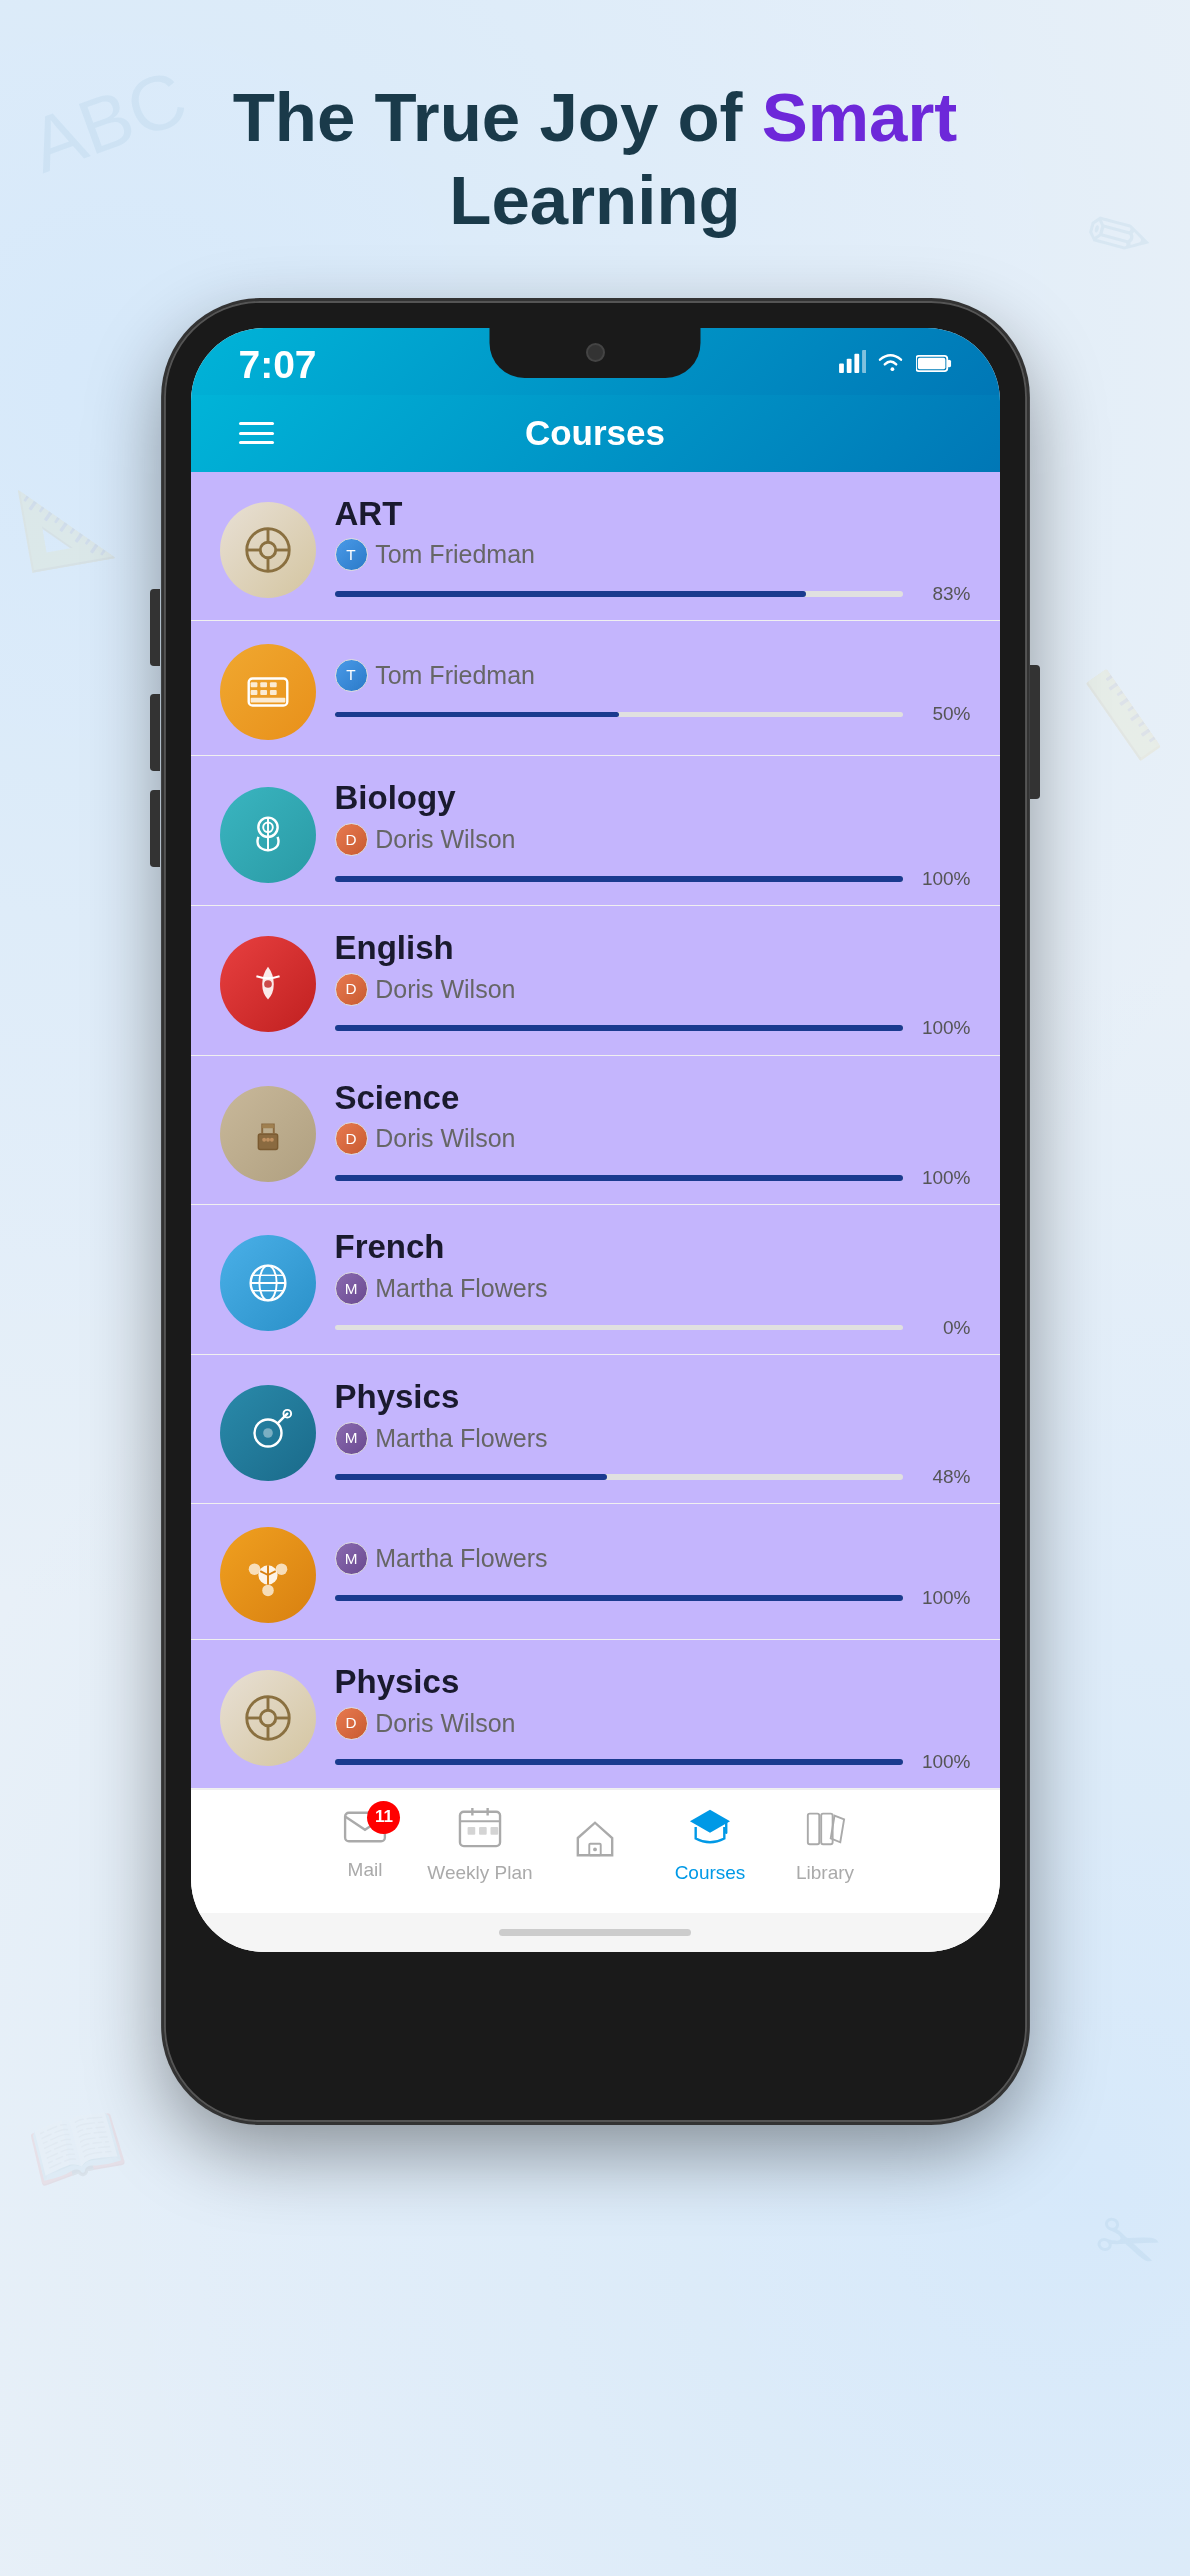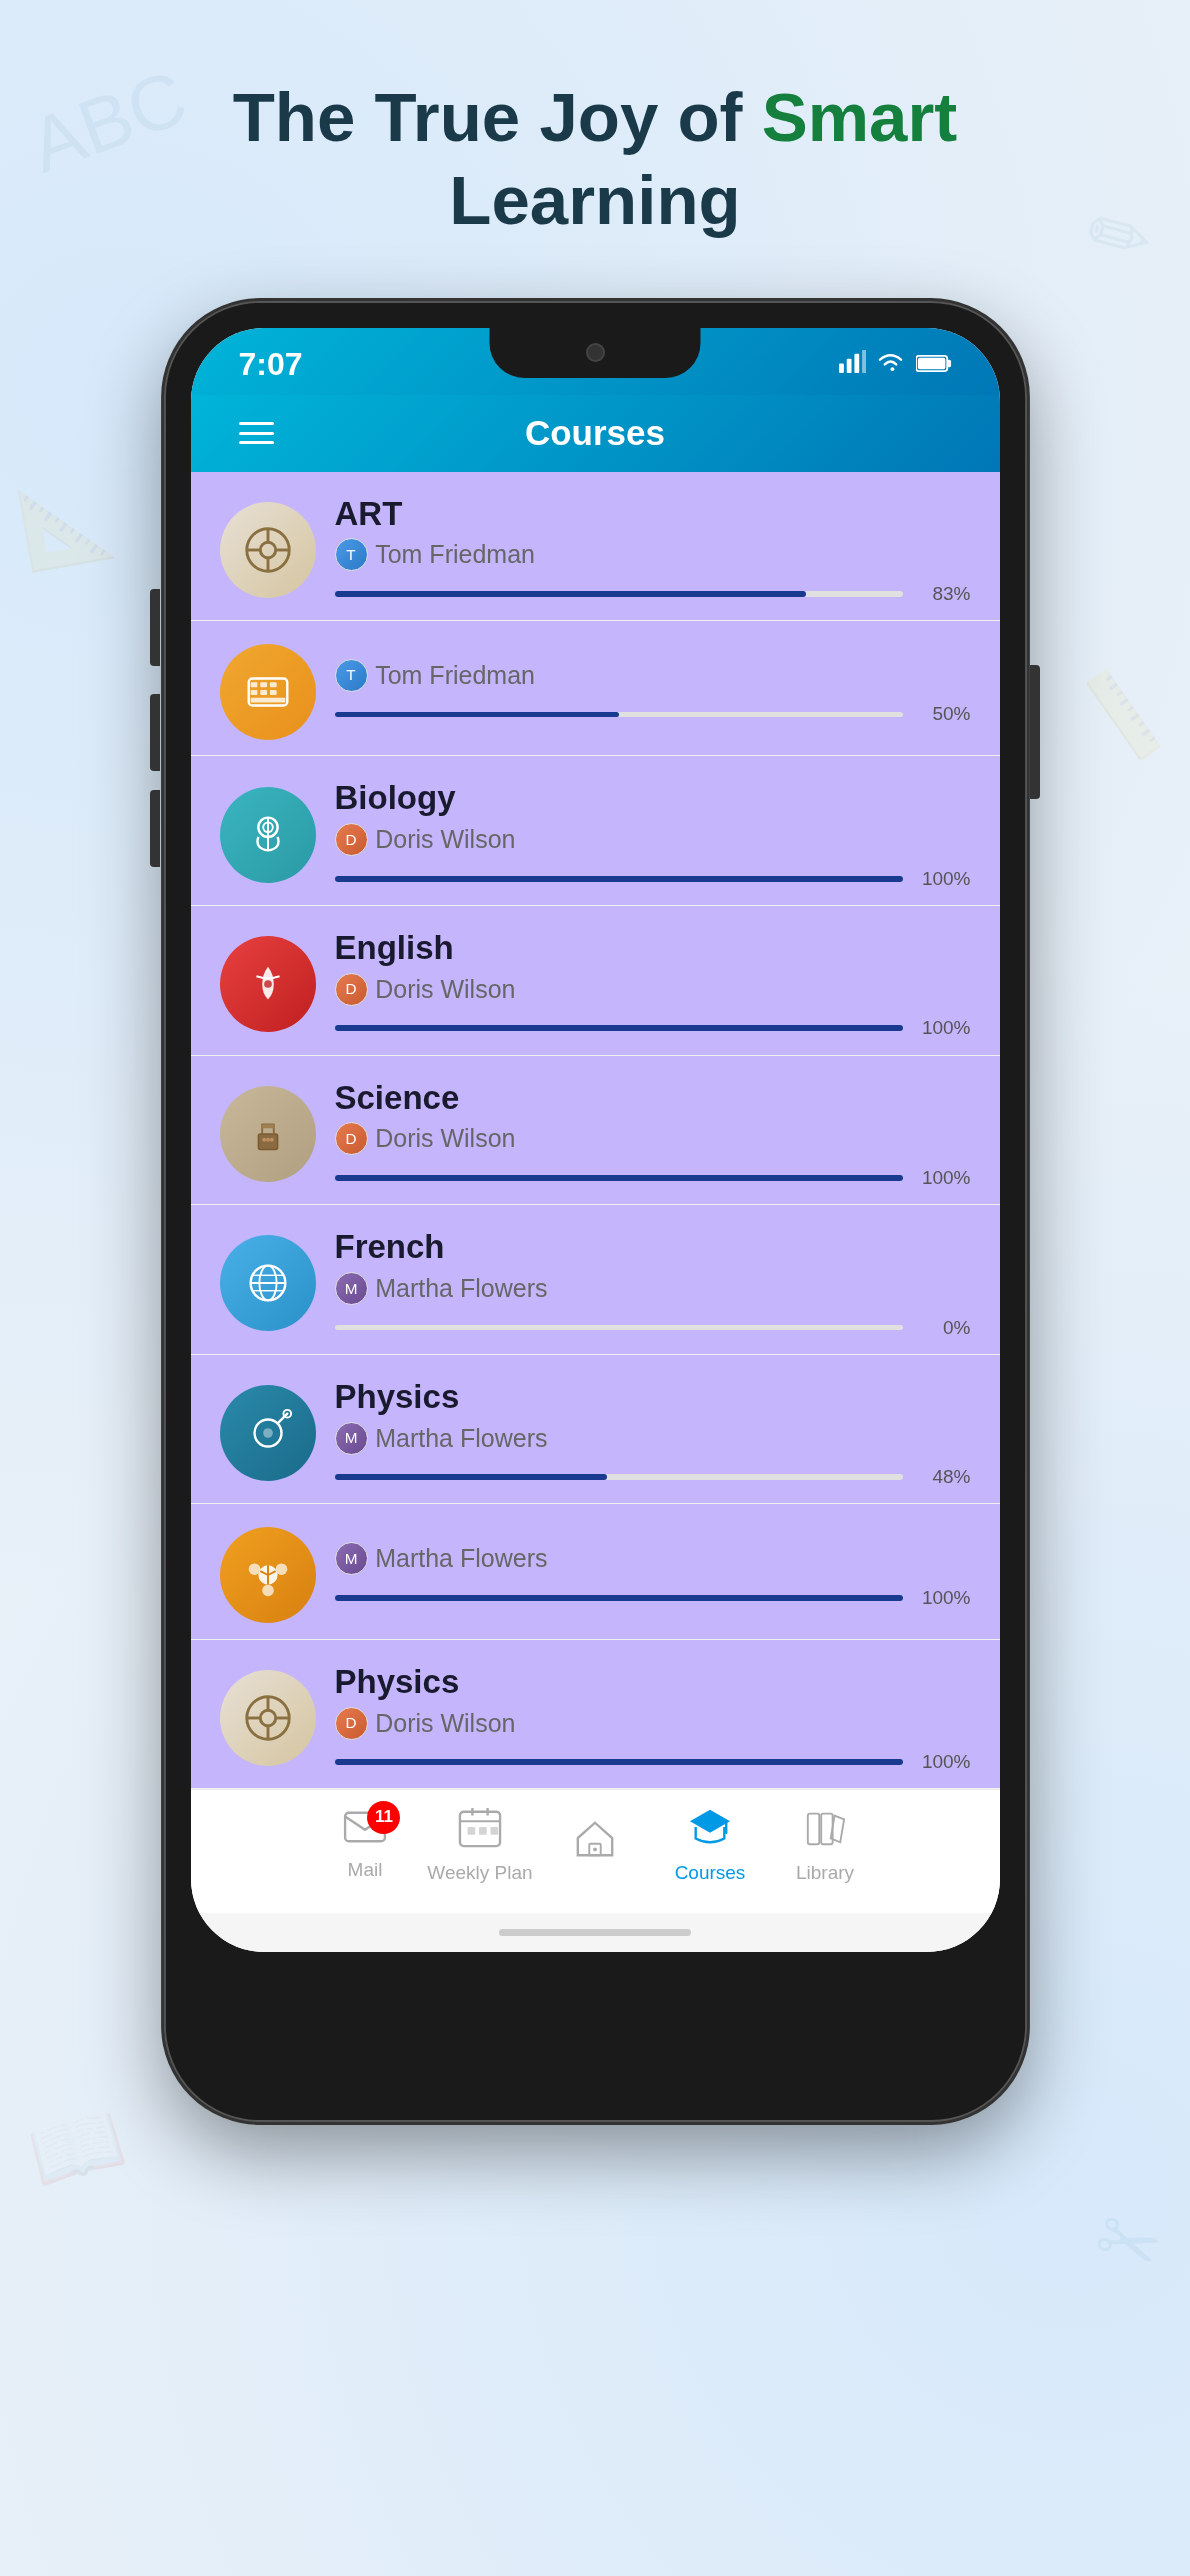--- a/index.html
+++ b/index.html
@@ -32,21 +32,21 @@
       margin-top: 77px;
       text-align: center;
       font-size: 69px;
       font-weight: 600;
       color: #1a3a4a;
       line-height: 1.2;
       z-index: 1;
     }
 
     .page-title .highlight {
-      color: #15803d;
+      color: #6d28d9;
       font-weight: 800;
     }
 
     
     .phone-frame {
       margin-top: 58px;
       width: 863px;
       min-height: 1821px;
       background: #1a1a1a;
       border-radius: 96px;
@@ -95,21 +95,21 @@
       background: linear-gradient(135deg, #00b4d8, #0077b6);
       display: flex;
       justify-content: space-between;
       align-items: center;
       padding: 17px 48px 9.6px;
       height: 67px;
     }
 
     .status-time {
       color: white;
-      font-size: 32px;
+      font-size: 39px;
       font-weight: 600;
     }
 
     .status-icons {
       display: flex;
       align-items: center;
       gap: 11.5px;
       color: white;
       font-size: 25px;
     }

